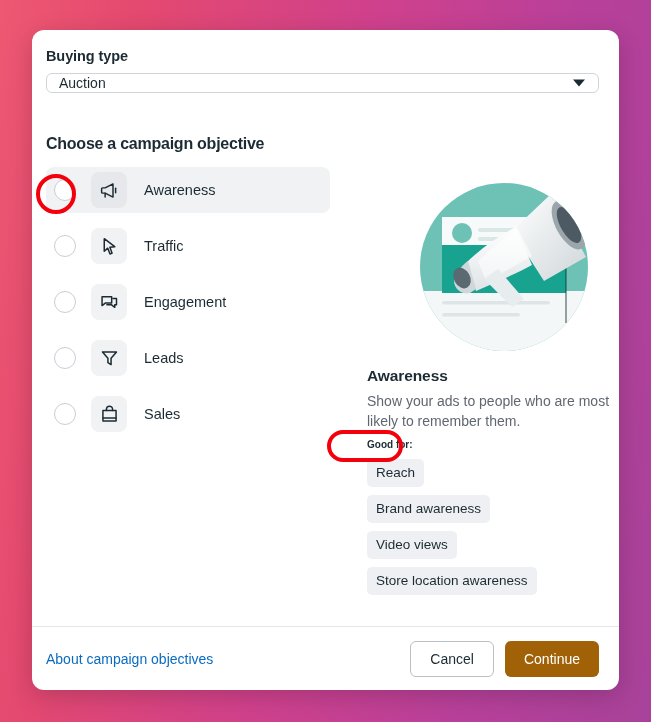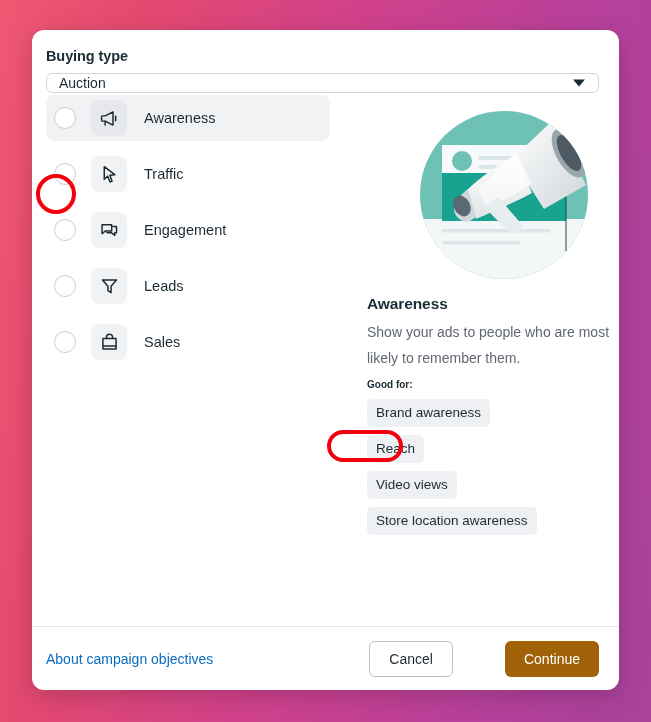--- a/index.html
+++ b/index.html
@@ -153,21 +153,21 @@
 
   .detail-title {
     font-size: 15.5px;
     font-weight: bold;
     color: #1c2b33;
     margin-bottom: 6px;
     letter-spacing: -0.1px;
   }
   .detail-desc {
     font-size: 14px;
-    line-height: 26px;
+    line-height: 20px;
     color: #606770;
     width: 256px;
     margin-bottom: 8px;
   }
   .good-for {
     font-size: 10px;
     font-weight: bold;
     color: #1c2b33;
     margin-bottom: 9px;
   }
@@ -184,21 +184,20 @@
   .tag-row { display: block; }
 
   
   .footer {
     flex: 0 0 auto;
     height: 64px;
     border-top: 1px solid #e4e6eb;
     display: flex;
     align-items: center;
     padding: 0 20px 0 14px;
-    gap: 41px;
   }
   .footer-link {
     font-size: 14px;
     color: #0a6cc0;
     text-decoration: none;
     cursor: pointer;
   }
   .footer-spacer { flex: 1 1 auto; }
 
   .btn {
@@ -243,20 +242,21 @@
 
   <div class="dialog-body">
 
     <div class="field-label">Buying type</div>
 
     <div class="select-wrap">
       <span class="select-value">Auction</span>
       <span class="select-caret"></span>
     </div>
 
+    <div class="section-title">Choose a campaign objective</div>
 
     <div class="columns">
 
       <div class="objective-list">
 
         <div class="objective-row selected">
           <span class="radio"></span>
           <span class="icon-tile">
             <svg width="21" height="21" viewBox="0 0 24 24" fill="none" stroke="#1c2b33" stroke-width="1.7" stroke-linecap="round" stroke-linejoin="round">
               <path d="M4 9h3l9-4.5v15L7 15H4a1 1 0 0 1-1-1v-4a1 1 0 0 1 1-1z"></path>
@@ -354,24 +354,24 @@
               <path d="M64 96 C74 106 84 116 92 124 L104 116 L78 86 Z" fill="#e7ecee"></path>
             </g>
           </svg>
         </div>
 
         <div class="detail-title">Awareness</div>
         <div class="detail-desc">Show your ads to people who are most likely to remember them.</div>
         <div class="good-for">Good for:</div>
 
         <div class="tag-row">
+          <span class="tag">Reach</span>
+        </div>
+        <div class="tag-row">
           <span class="tag">Brand awareness</span>
-        </div>
-        <div class="tag-row">
-          <span class="tag">Reach</span>
         </div>
         <div class="tag-row">
           <span class="tag">Video views</span>
         </div>
         <div class="tag-row">
           <span class="tag">Store location awareness</span>
         </div>
 
       </div>
 

